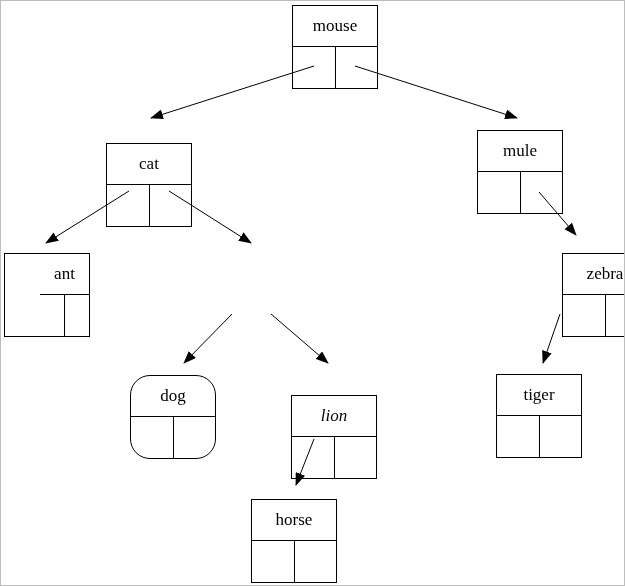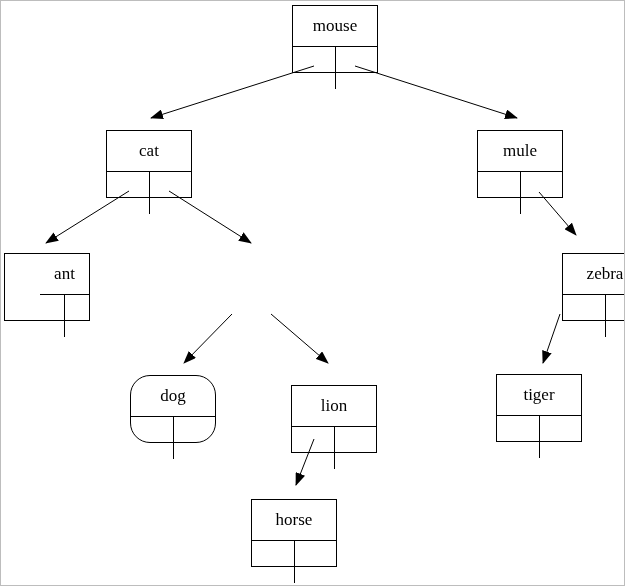--- a/index.html
+++ b/index.html
@@ -13,21 +13,21 @@
     height: 586px;
     background: #ffffff;
     border: 1px solid #bdbdbd;
     box-sizing: border-box;
     overflow: hidden;
     font-family: "Liberation Serif", "DejaVu Serif", serif;
   }
   .node {
     position: absolute;
     width: 86px;
-    height: 68px;
+    height: 84px;
     border: 1px solid #000000;
     background: #ffffff;
     box-sizing: border-box;
     z-index: 1;
   }
   .node-label {
     height: 41px;
     border-bottom: 1px solid #000000;
     box-sizing: border-box;
     display: flex;
@@ -62,21 +62,21 @@
 <div class="canvas">
 
   <div class="node" style="left:291px; top:4px;">
     <div class="node-label">mouse</div>
     <div class="node-cells">
       <div class="cell cell-left"></div>
       <div class="cell"></div>
     </div>
   </div>
 
-  <div class="node" style="left:105px; top:129px;text-align:center;">
+  <div class="node" style="left:105px; top:142px;text-align:center;">
     <div class="node-label">cat</div>
     <div class="node-cells">
       <div class="cell cell-left"></div>
       <div class="cell"></div>
     </div>
   </div>
 
   <div class="node" style="left:476px; top:129px;text-align:right;">
     <div class="node-label">mule</div>
     <div class="node-cells">
@@ -103,21 +103,21 @@
   </div>
 
   <div class="node" style="left:129px; top:374px;border-radius:20px;">
     <div class="node-label">dog</div>
     <div class="node-cells">
       <div class="cell cell-left"></div>
       <div class="cell"></div>
     </div>
   </div>
 
-  <div class="node" style="left:290px; top:384px;">
+  <div class="node" style="left:290px; top:394px;font-style:italic;">
     <div class="node-label">lion</div>
     <div class="node-cells">
       <div class="cell cell-left"></div>
       <div class="cell"></div>
     </div>
   </div>
 
   <div class="node" style="left:495px; top:373px;">
     <div class="node-label">tiger</div>
     <div class="node-cells">

